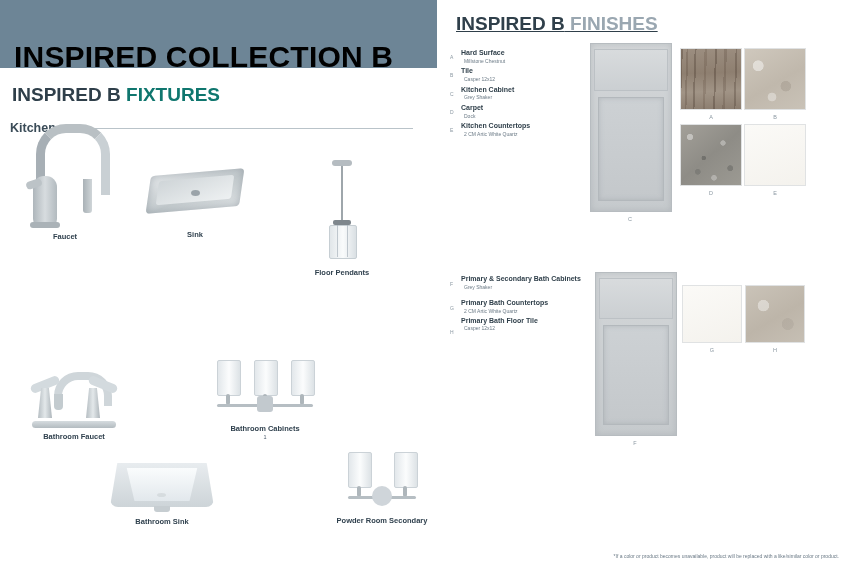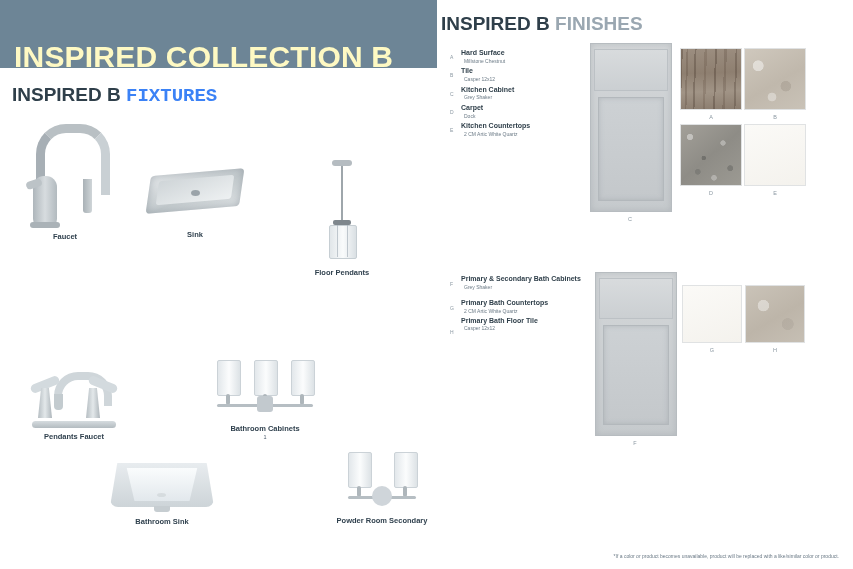--- a/index.html
+++ b/index.html
@@ -15,30 +15,30 @@
 
   
   .left-col{position:absolute;left:0;top:0;width:437px;height:569px;}
 
   .title-bar{
     position:absolute;left:0;top:0;width:437px;height:68px;
     background:#6d8596;
     display:flex;align-items:center;
   }
   .title-bar-text{
-    color:#fef9c3;font-size:30px;font-weight:bold;letter-spacing:.2px;
+    color:#000000;font-size:30px;font-weight:bold;letter-spacing:.2px;
     padding-left:14px;white-space:nowrap;margin-top:46px;
   }
 
   .subtitle{
     position:absolute;left:12px;top:84px;font-size:19px;font-weight:bold;
     white-space:nowrap;
   }
   .subtitle .strong{color:#2f3f4a;}
-  .subtitle .light{color:#3b82f6;font-family:Liberation Mono, monospace;}
+  .subtitle .light{color:#0f766e;}
 
   .sec-head{position:absolute;display:flex;align-items:center;width:403px;}
   .sec-head .label{font-size:12.5px;font-weight:bold;color:#3b4c58;white-space:nowrap;}
   .sec-head .rule{flex:1;height:1px;background:#b9c3c9;margin-left:9px;}
   #sec-kitchen{left:10px;top:121px;}
   #sec-bath{left:10px;top:336px;}
 
   .fixture{position:absolute;text-align:center;}
   .fixture .cap{
     font-size:7.5px;font-weight:bold;color:#30414e;margin-top:4px;white-space:nowrap;
@@ -180,21 +180,21 @@
   .bsink .ov{
     position:absolute;left:47px;top:30px;width:9px;height:4px;background:#d6dcdf;border-radius:50%;
   }
   .bsink .foot{
     position:absolute;left:44px;top:43px;width:16px;height:6px;background:#c6cdd1;border-radius:0 0 3px 3px;
   }
 
   
   .right-col{position:absolute;left:437px;top:0;width:416px;height:569px;}
 
-  .r-title{position:absolute;left:4px;top:13px;font-size:19px;font-weight:bold;white-space:nowrap;}
+  .r-title{position:absolute;left:19px;top:13px;font-size:19px;font-weight:bold;white-space:nowrap;text-decoration:underline;}
   .r-title .strong{color:#2f3f4a;}
   .r-title .light{color:#9aa7b1;}
 
   .legend{position:absolute;}
   #legend-top{left:13px;top:49px;width:140px;}
   #legend-bot{left:13px;top:275px;width:145px;}
   .leg-row{position:relative;display:flex;align-items:flex-start;margin-bottom:3px;}
   .leg-key{
     width:11px;flex:0 0 11px;font-size:5px;color:#8b98a2;
     padding-top:5px;text-align:left;
@@ -278,20 +278,24 @@
 
     <div class="title-bar">
       <div class="title-bar-text">INSPIRED COLLECTION B</div>
     </div>
 
     <div class="subtitle">
       <span class="strong">INSPIRED B</span>
       <span class="light">FIXTURES</span>
     </div>
 
+    <div class="sec-head" id="sec-kitchen">
+      <span class="label">Kitchen</span>
+      <span class="rule"></span>
+    </div>
 
 
     <div class="fixture" style="left:10px;top:124px;width:110px;">
       <div class="art faucet">
         <div class="spout"></div>
           <div class="down"></div>
           <div class="body"></div>
         <div class="handle"></div>
           <div class="base"></div>
       </div>
@@ -322,21 +326,21 @@
     <div class="fixture" style="left:18px;top:362px;width:112px;">
       <div class="art bfaucet">
         <div class="arc"></div>
           <div class="snout"></div>
         <div class="hl"></div>
           <div class="hr"></div>
         <div class="pl"></div>
           <div class="pr"></div>
           <div class="deck"></div>
       </div>
-      <div class="cap">Pendants Faucet</div>
+      <div class="cap">Bathroom Faucet</div>
     </div>
 
     <div class="fixture" style="left:202px;top:358px;width:126px;">
       <div class="art vanity">
         <div class="sh" style="left:6px;"></div>
         <div class="sh" style="left:43px;"></div>
         <div class="sh" style="left:80px;"></div>
         <div class="stem" style="left:15px;"></div>
         <div class="stem" style="left:52px;"></div>
         <div class="stem" style="left:89px;"></div>

